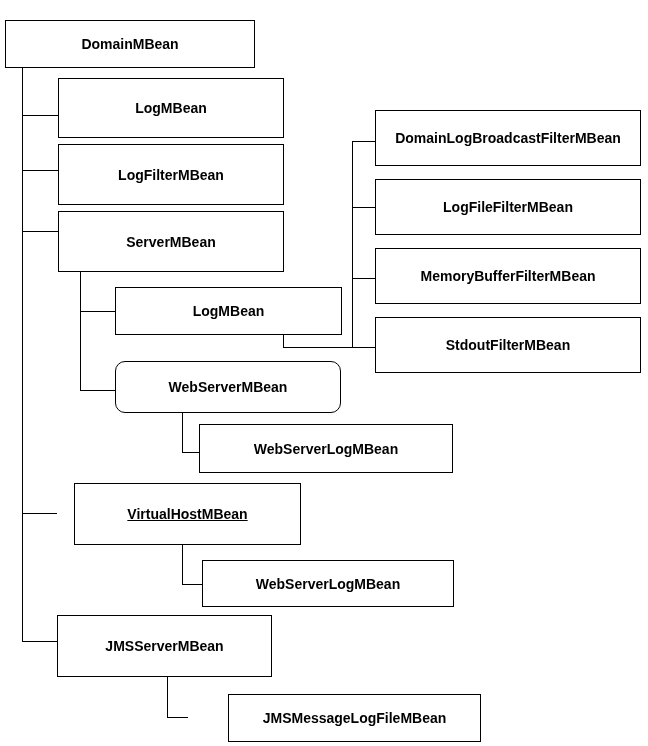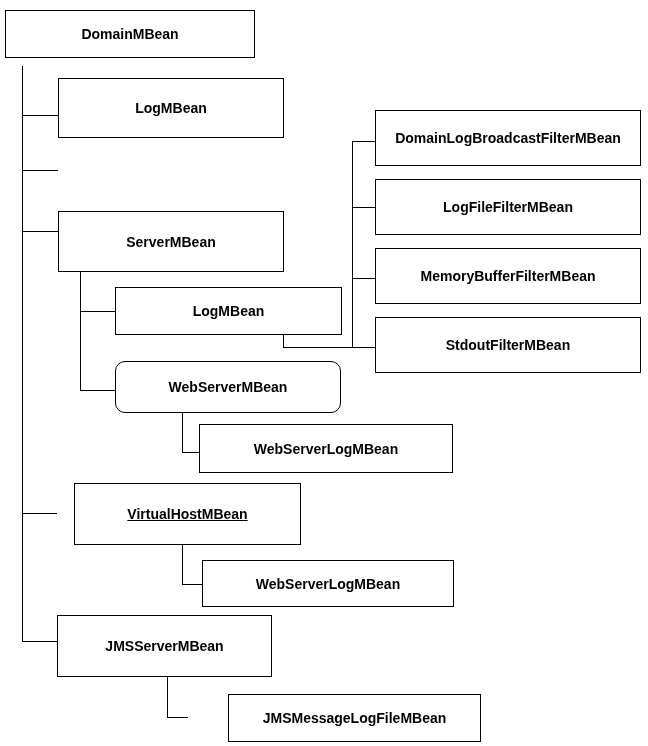--- a/index.html
+++ b/index.html
@@ -59,22 +59,23 @@
   <div class="line" style="left:167px; top:677px; width:1px;  height:41px;"></div>
   <div class="line" style="left:167px; top:717px; width:21px; height:1px;"></div>
 
   <div class="line" style="left:283px; top:335px; width:1px;  height:13px;"></div>
   <div class="line" style="left:283px; top:347px; width:92px; height:1px;"></div>
   <div class="line" style="left:352px; top:141px; width:1px;  height:207px;"></div>
   <div class="line" style="left:352px; top:141px; width:23px; height:1px;"></div>
   <div class="line" style="left:352px; top:207px; width:23px; height:1px;"></div>
   <div class="line" style="left:352px; top:278px; width:23px; height:1px;"></div>
 
-  <div class="node" style="left:5px;   top:10px;   width:250px; height:48px;">DomainMBean</div>
+  <div class="node" style="left:5px;   top:20px;   width:250px; height:48px;">DomainMBean</div>
   <div class="node" style="left:58px;  top:78px;  width:226px; height:60px;">LogMBean</div>
+  <div class="node" style="left:58px;  top:144px; width:226px; height:61px;">LogFilterMBean</div>
   <div class="node" style="left:58px;  top:211px; width:226px; height:61px;">ServerMBean</div>
   <div class="node" style="left:115px; top:287px; width:227px; height:48px;">LogMBean</div>
   <div class="node" style="left:115px; top:361px; width:226px; height:52px;border-radius:10px;">WebServerMBean</div>
   <div class="node" style="left:199px; top:424px; width:254px; height:49px;">WebServerLogMBean</div>
   <div class="node" style="left:74px;  top:483px; width:227px; height:62px;text-decoration:underline;">VirtualHostMBean</div>
   <div class="node" style="left:202px; top:560px; width:252px; height:47px;">WebServerLogMBean</div>
   <div class="node" style="left:57px;  top:615px; width:215px; height:62px;">JMSServerMBean</div>
   <div class="node" style="left:188px; top:694px; width:253px; height:48px;margin-left:40px;">JMSMessageLogFileMBean</div>
   <div class="node" style="left:375px; top:110px; width:266px; height:56px;">DomainLogBroadcastFilterMBean</div>
   <div class="node" style="left:375px; top:179px; width:266px; height:56px;">LogFileFilterMBean</div>

